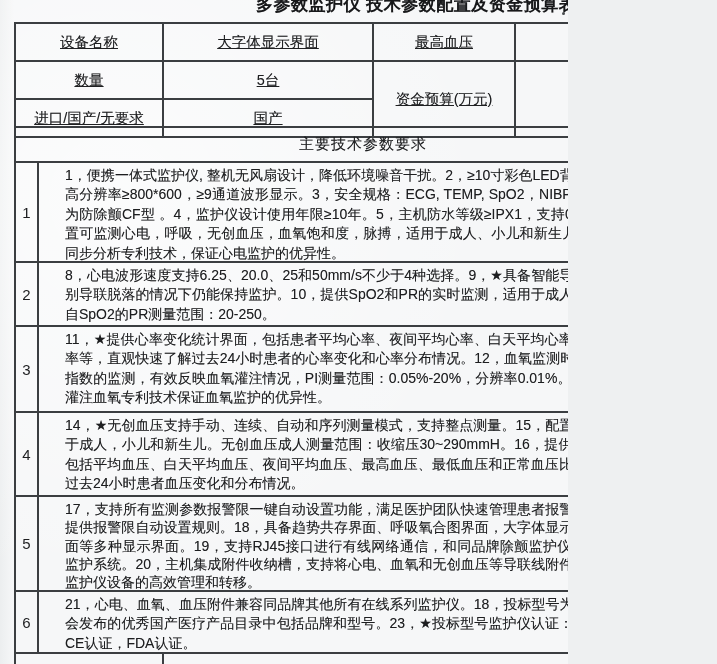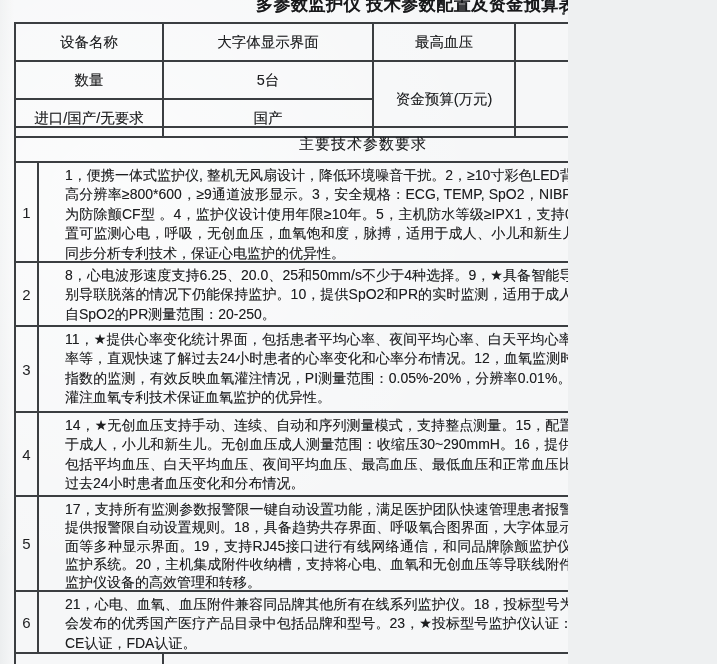--- a/index.html
+++ b/index.html
@@ -18,21 +18,21 @@
   }
   .title{
     position:absolute;left:256px;top:-7px;
     font-size:17px;font-weight:bold;letter-spacing:.5px;
     color:#17181a;white-space:nowrap;
     text-shadow:0 0 .5px rgba(0,0,0,.4);
   }
   
   table.info{
     position:absolute;left:14px;top:22px;width:698px;
-    border-collapse:collapse;table-layout:fixed;
+    border-collapse:collapse;table-layout:fixed;text-decoration:underline;
   }
   table.info td{
     border:2px solid #3b3e41;text-align:center;vertical-align:middle;
     font-size:14.5px;color:#1d1e20;padding:2px 4px;
     text-shadow:0 0 .4px rgba(0,0,0,.35);
   }
   
   .tech{
     position:absolute;left:14px;top:126px;width:698px;height:538px;
     border-left:2px solid #3b3e41;border-right:2px solid #3b3e41;

